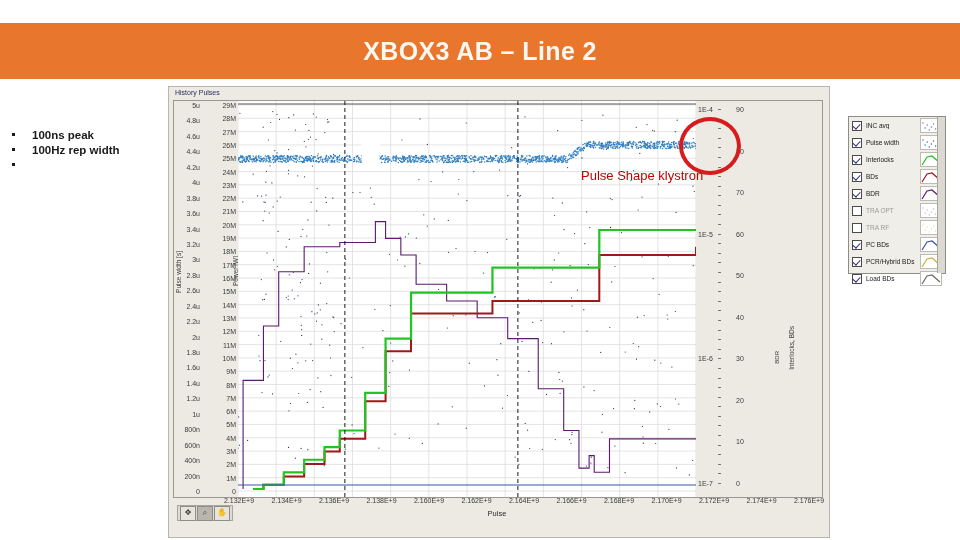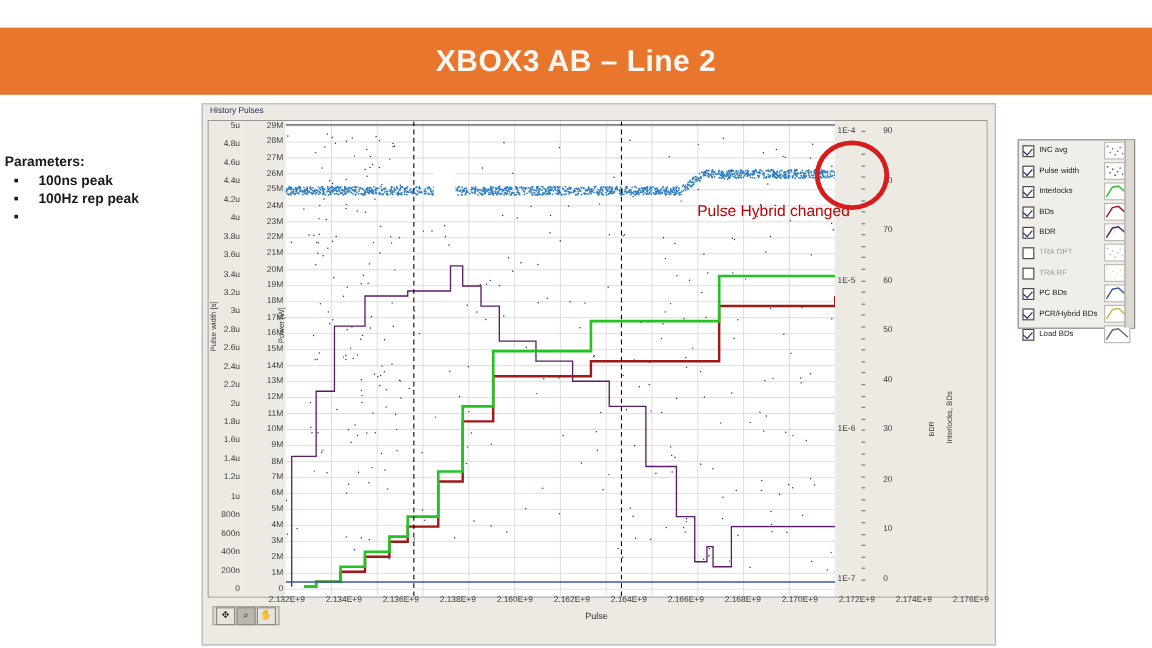--- a/index.html
+++ b/index.html
@@ -72,24 +72,23 @@
   #annot-text{position:absolute;left:581px;top:168px;font-size:13px;color:#C00000;font-weight:500;white-space:nowrap;}
   #annot-circle{position:absolute;left:679px;top:117px;width:54px;height:50px;border:4px solid #D61C1C;border-radius:50%;}
 </style>
 </head>
 <body>
 
 <div id="header-banner"></div>
 <div id="header-title">XBOX3 AB – Line 2</div>
 
 <div id="params">
-  <div class="ptitle">Parameters:</div>
   <ul>
     <li><span class="bullet"></span><span>100ns peak</span></li>
-    <li><span class="bullet"></span><span>100Hz rep peak</span></li>
+    <li><span class="bullet"></span><span>100Hz rep width</span></li>
     <li><span class="bullet"></span></li>
   </ul>
 </div>
 
 <div id="app-window">
   <div id="graph-label">History Pulses</div>
 
   <div id="graph-frame">
     <div class="ygutter" id="yg1">
       <div id="ytitle1">Pulse width [s]</div>
@@ -2245,14 +2244,14 @@
         <div class="lg-box checked"></div>
         <div class="lg-label">Load BDs</div>
         <div class="lg-swatch"><svg width="20" height="13">
             <path d="M1 11 L6 3 L11 2 L19 9" stroke="#6a6a6a" fill="none" stroke-width="1.2"></path>
           </svg></div>
       </div>
     </div>
   <div id="legend-scroll"></div>
 </div>
 
-<div id="annot-text">Pulse Hybrid changed</div>
+<div id="annot-text">Pulse Shape klystron</div>
 <div id="annot-circle"></div>
 
 </body></html>

